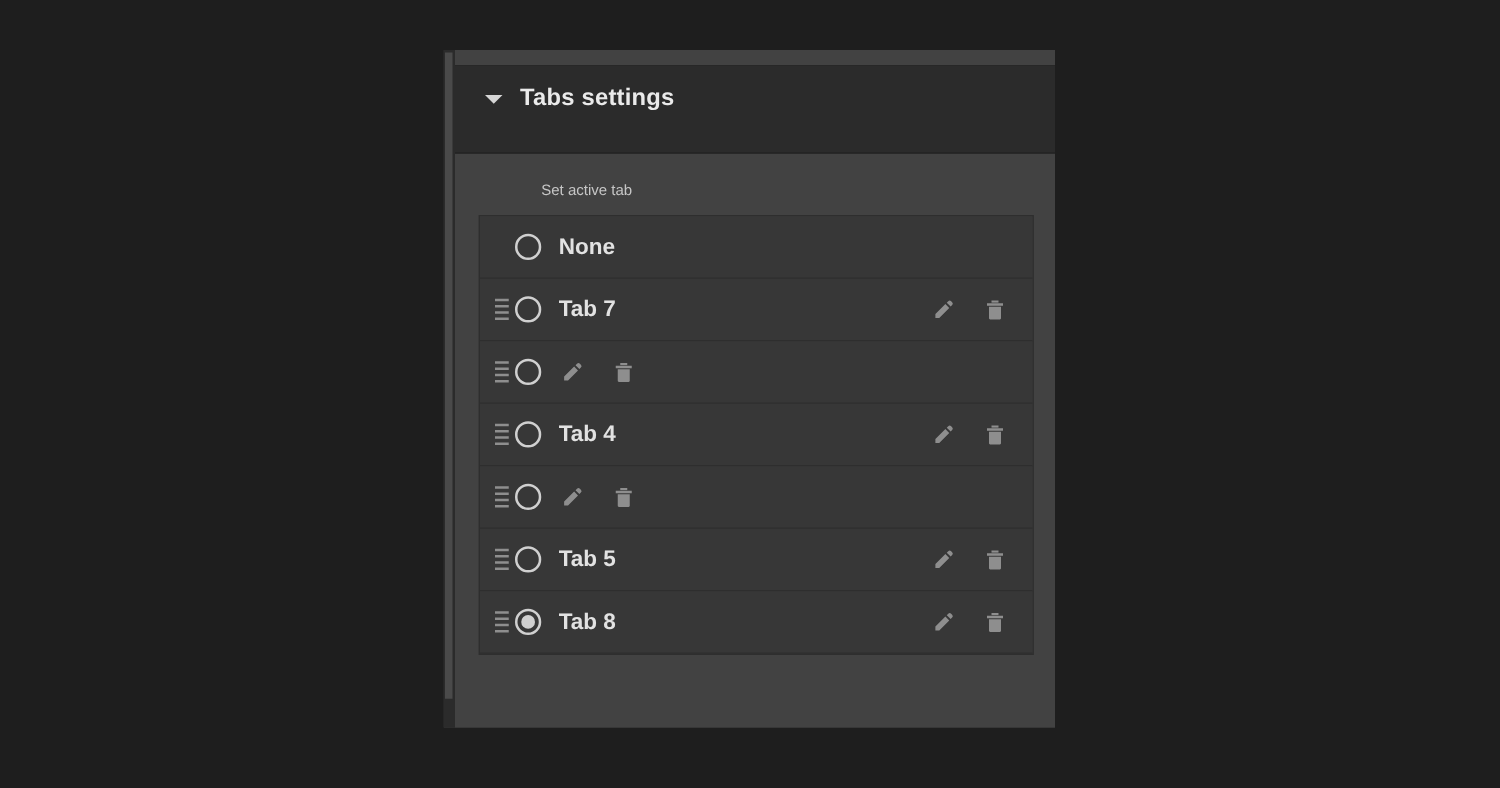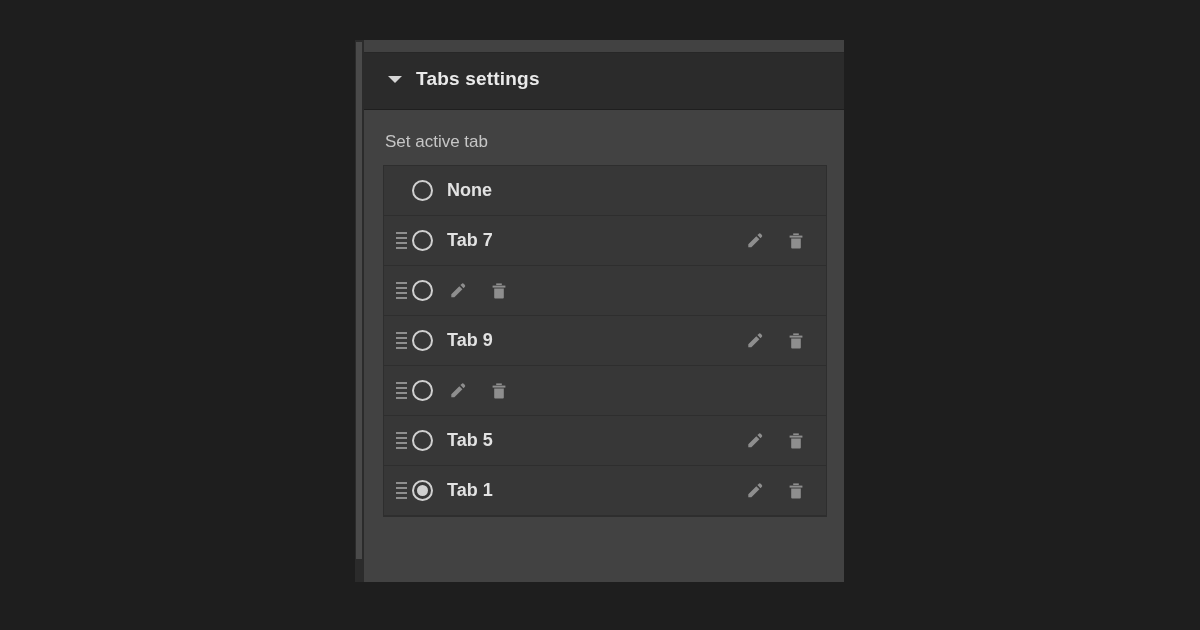--- a/index.html
+++ b/index.html
@@ -61,21 +61,21 @@
     border-bottom: 1px solid #272727;
     flex: 0 0 12px;
   }
 
   
   #section-header {
     flex: 0 0 52px;
     background: #2b2b2b;
     display: flex;
     align-items: center;
-    padding: 0 0 4px 24px;
+    padding: 0 0 17px 24px;
     border-bottom: 1px solid #1f1f1f;
     cursor: pointer;
     user-select: none;
   }
   #section-header .caret {
     width: 0;
     height: 0;
     border-left: 7px solid transparent;
     border-right: 7px solid transparent;
     border-top: 7px solid #d6d6d6;
@@ -94,23 +94,24 @@
     flex: 1 1 auto;
     background: #424242;
     padding: 0 17px 0 19px;
     box-sizing: border-box;
     display: flex;
     flex-direction: column;
   }
 
   #set-active-tab-label {
     color: #c6c6c6;
-    font-size: 17px;
+    font-size: 12px;
     padding: 22px 0 13px 2px;
     user-select: none;
+    margin-left: 48px;
   }
 
   
   #tab-list {
     background: #373737;
     border: 1px solid #2e2e2e;
     box-sizing: border-box;
   }
 
   .tab-row {
@@ -319,21 +320,21 @@
             </span>
           </div>
           <div class="tab-row">
             <span class="drag-handle">
               <i></i>
               <i></i>
               <i></i>
               <i></i>
             </span>
             <span class="radio"></span>
-            <span class="tab-label">Tab 9</span>
+            <span class="tab-label">Tab 4</span>
             <span class="row-actions">
               <span class="icon-btn">
                 <svg width="20" height="20" viewBox="0 0 20 20" aria-hidden="true">
                   <path d="M14.6 2.9a1.6 1.6 0 0 1 2.3 0l.8.8a1.6 1.6 0 0 1 0 2.3l-1.2 1.2-3.1-3.1 1.2-1.2z" fill="currentColor"></path>
                   <path d="M12.3 5.2l3.1 3.1-8 8H4.3v-3.1l8-8z" fill="currentColor"></path>
                 </svg>
               </span>
               <span class="icon-btn">
                 <svg width="20" height="20" viewBox="0 0 20 20" aria-hidden="true">
                   <rect x="7.2" y="2.4" width="5.6" height="1.7" fill="currentColor"></rect>
@@ -393,21 +394,21 @@
             </span>
           </div>
           <div class="tab-row">
             <span class="drag-handle">
               <i></i>
               <i></i>
               <i></i>
               <i></i>
             </span>
             <span class="radio checked"></span>
-            <span class="tab-label">Tab 1</span>
+            <span class="tab-label">Tab 8</span>
             <span class="row-actions">
               <span class="icon-btn">
                 <svg width="20" height="20" viewBox="0 0 20 20" aria-hidden="true">
                   <path d="M14.6 2.9a1.6 1.6 0 0 1 2.3 0l.8.8a1.6 1.6 0 0 1 0 2.3l-1.2 1.2-3.1-3.1 1.2-1.2z" fill="currentColor"></path>
                   <path d="M12.3 5.2l3.1 3.1-8 8H4.3v-3.1l8-8z" fill="currentColor"></path>
                 </svg>
               </span>
               <span class="icon-btn">
                 <svg width="20" height="20" viewBox="0 0 20 20" aria-hidden="true">
                   <rect x="7.2" y="2.4" width="5.6" height="1.7" fill="currentColor"></rect>

